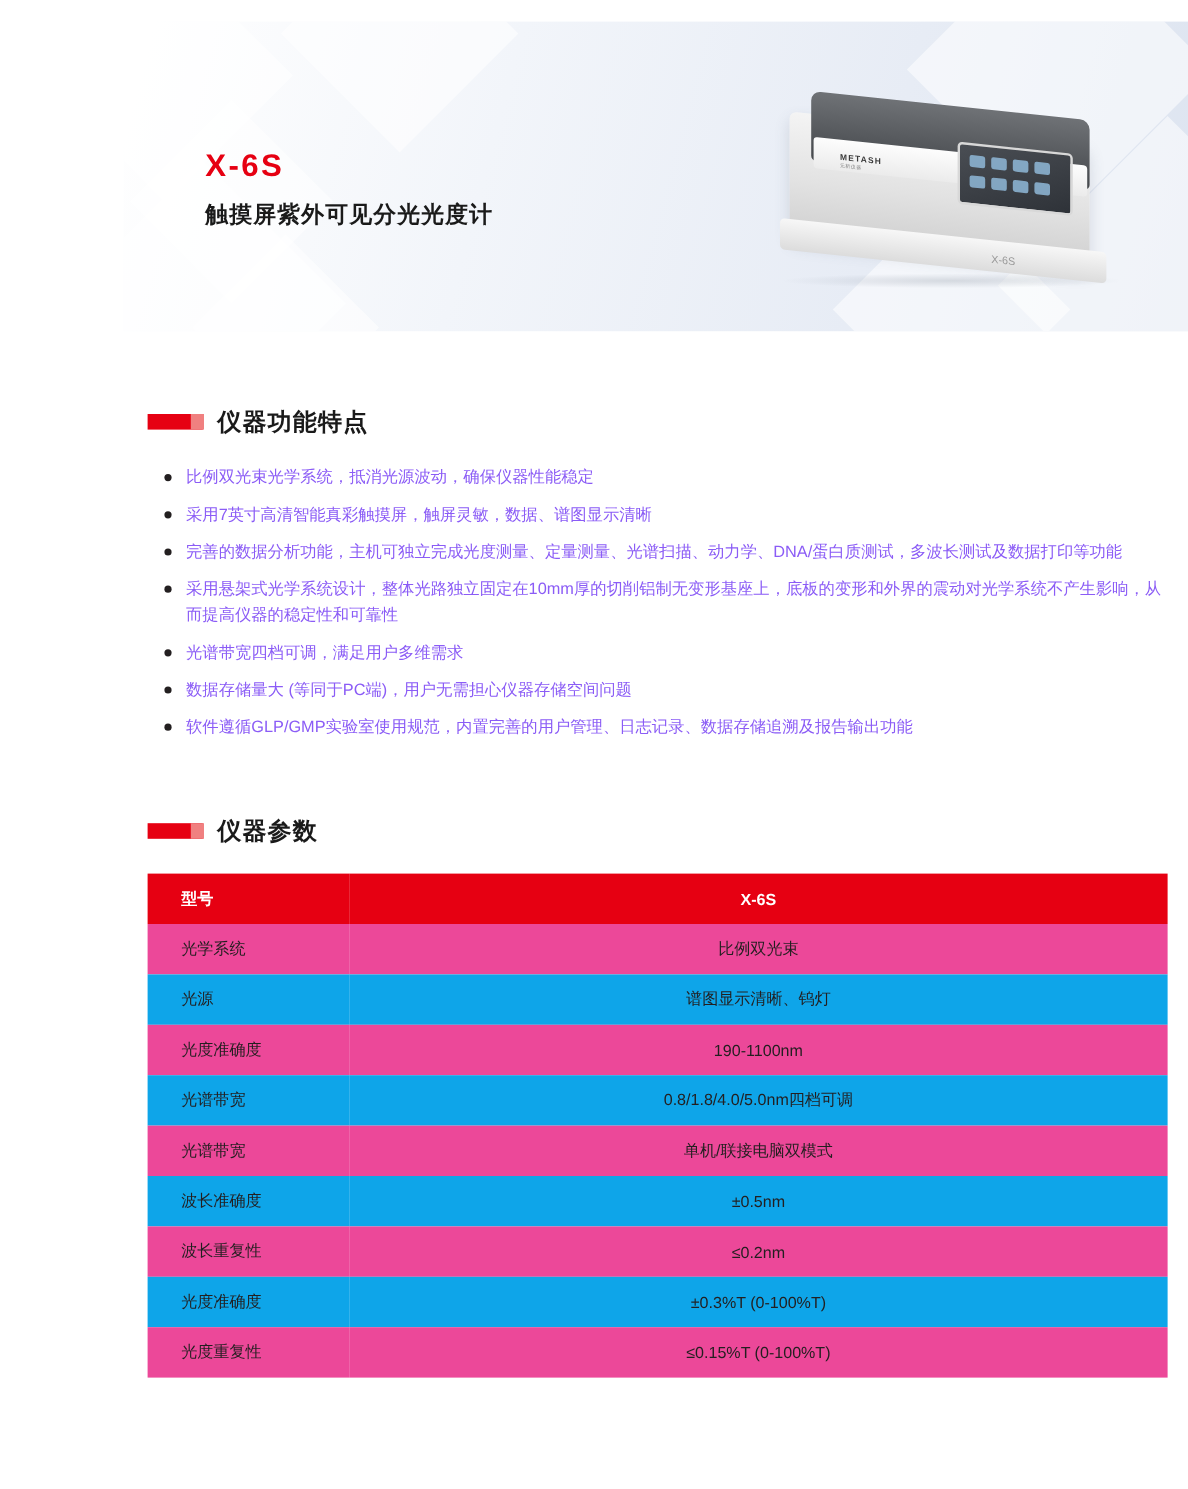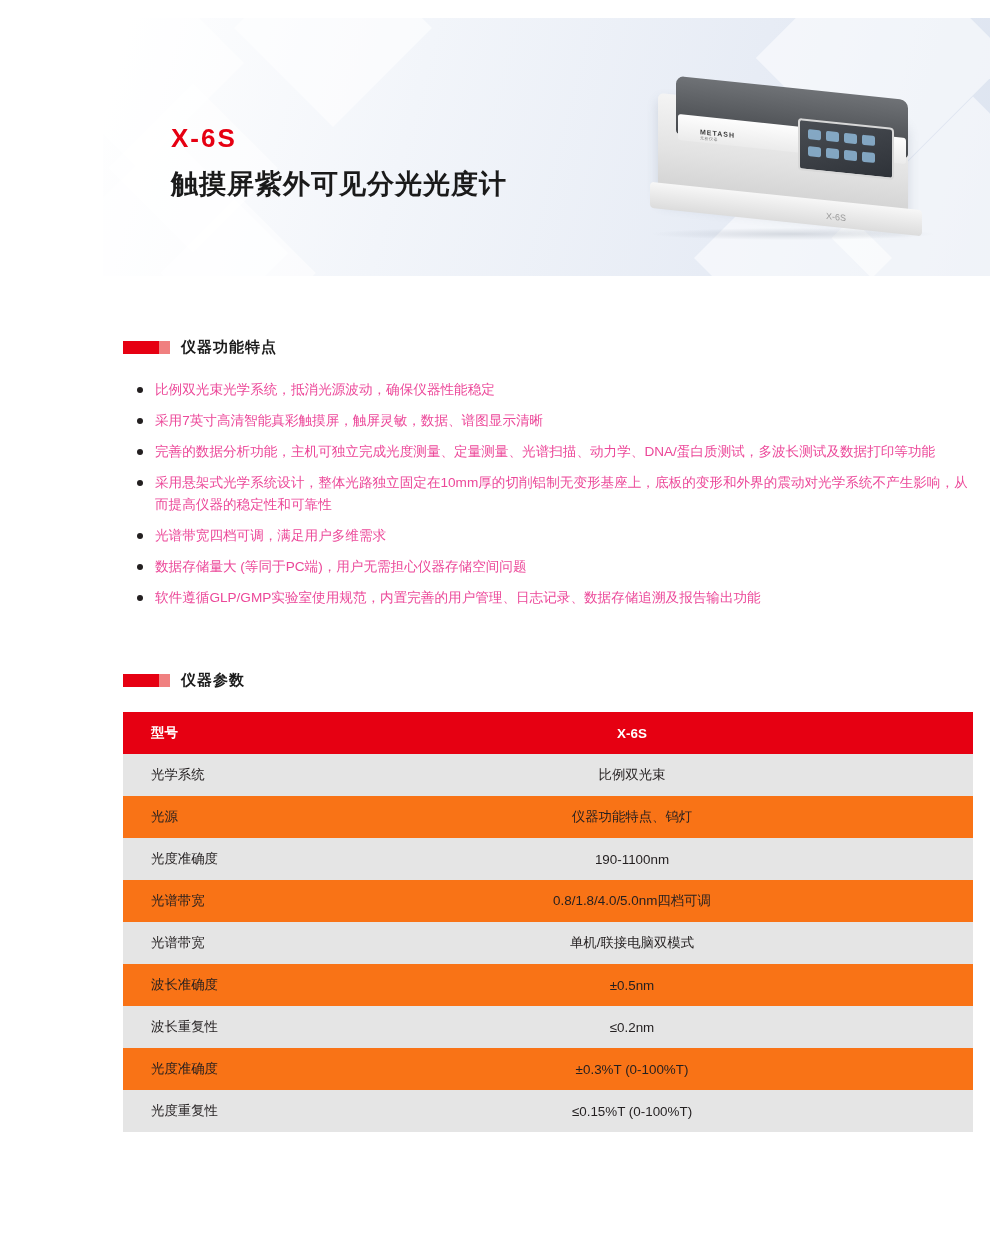--- a/index.html
+++ b/index.html
@@ -50,21 +50,21 @@
     top: 105px;
   }
   .hero-model {
     color: #e60012;
     font-size: 26px;
     font-weight: bold;
     letter-spacing: 2px;
     margin: 0 0 12px 0;
   }
   .hero-title {
-    font-size: 27px;
+    font-size: 19px;
     font-weight: bold;
     color: #1a1a1a;
     letter-spacing: 1px;
     margin: 0;
   }
 
   
   .device {
     position: absolute;
     left: 545px;
@@ -188,38 +188,38 @@
   .sec-bar::after {
     content: "";
     position: absolute;
     right: -1px;
     top: 0;
     width: 11px;
     height: 13px;
     background: #f08080;
   }
   .sec-title {
-    font-size: 15px;
+    font-size: 20px;
     font-weight: bold;
     color: #1a1a1a;
     letter-spacing: 1px;
   }
 
   
   ul.features {
     list-style: none;
     margin: 0;
     padding: 0 0 0 14px;
   }
   ul.features li {
     position: relative;
     padding-left: 18px;
     font-size: 13.6px;
     line-height: 1.62;
-    color: #ec4899;
+    color: #8b5cf6;
     margin-bottom: 9px;
     max-width: 840px;
   }
   ul.features li::before {
     content: "";
     position: absolute;
     left: 0;
     top: 8px;
     width: 6px;
     height: 6px;
@@ -245,22 +245,22 @@
   }
   table.spec td.k {
     width: 140px;
     padding-left: 28px;
     color: #231f20;
   }
   table.spec td.v {
     text-align: center;
     color: #231f20;
   }
-  table.spec tr.odd td { background: #e5e5e5; margin-top: 32px; }
-  table.spec tr.even td { background: #f97316; }
+  table.spec tr.odd td { background: #ec4899; margin-top: 32px; }
+  table.spec tr.even td { background: #0ea5e9; }
   table.spec tr.head td.k { padding-left: 28px; }
 </style>
 </head>
 <body>
 
 <div class="hero">
   <div class="hero-facets">
     <span class="f1"></span>
       <span class="f2"></span>
       <span class="f3"></span>
@@ -327,21 +327,21 @@
         <tr class="head">
       <td class="k">型号</td>
       <td class="v">X-6S</td>
     </tr>
     <tr class="odd">
       <td class="k">光学系统</td>
       <td class="v">比例双光束</td>
     </tr>
     <tr class="even">
       <td class="k">光源</td>
-      <td class="v">仪器功能特点、钨灯</td>
+      <td class="v">谱图显示清晰、钨灯</td>
     </tr>
     <tr class="odd">
       <td class="k">光度准确度</td>
       <td class="v">190-1100nm</td>
     </tr>
     <tr class="even">
       <td class="k">光谱带宽</td>
       <td class="v">0.8/1.8/4.0/5.0nm四档可调</td>
     </tr>
     <tr class="odd">

